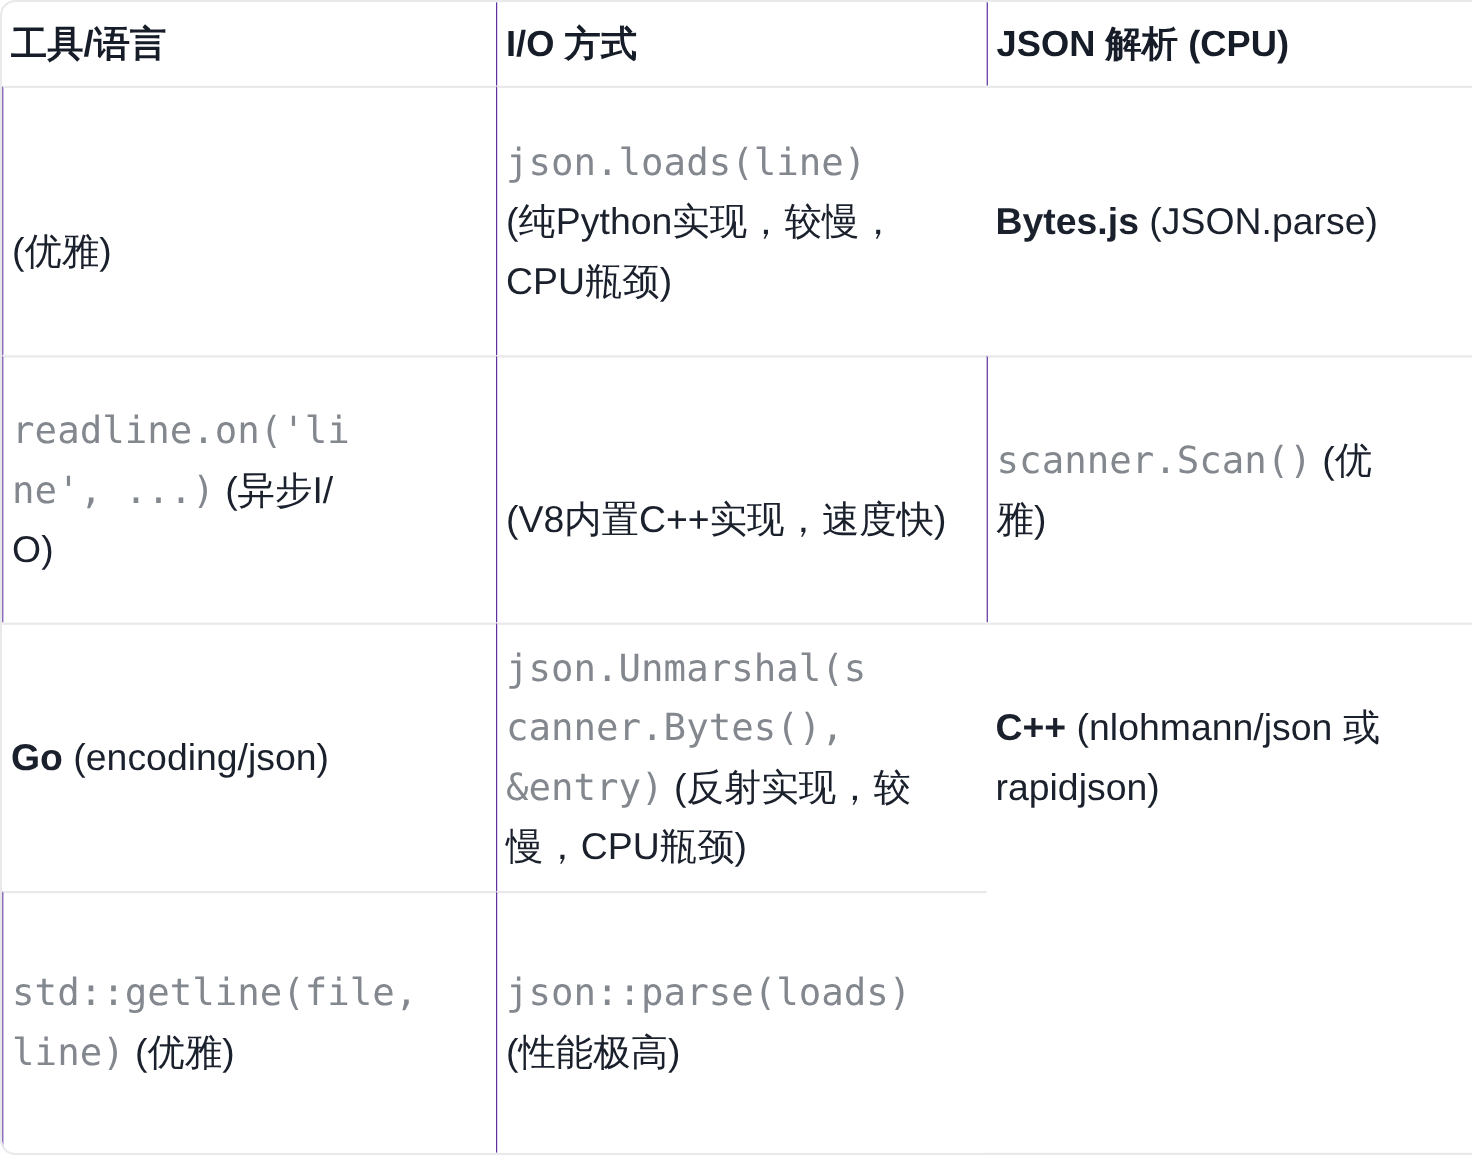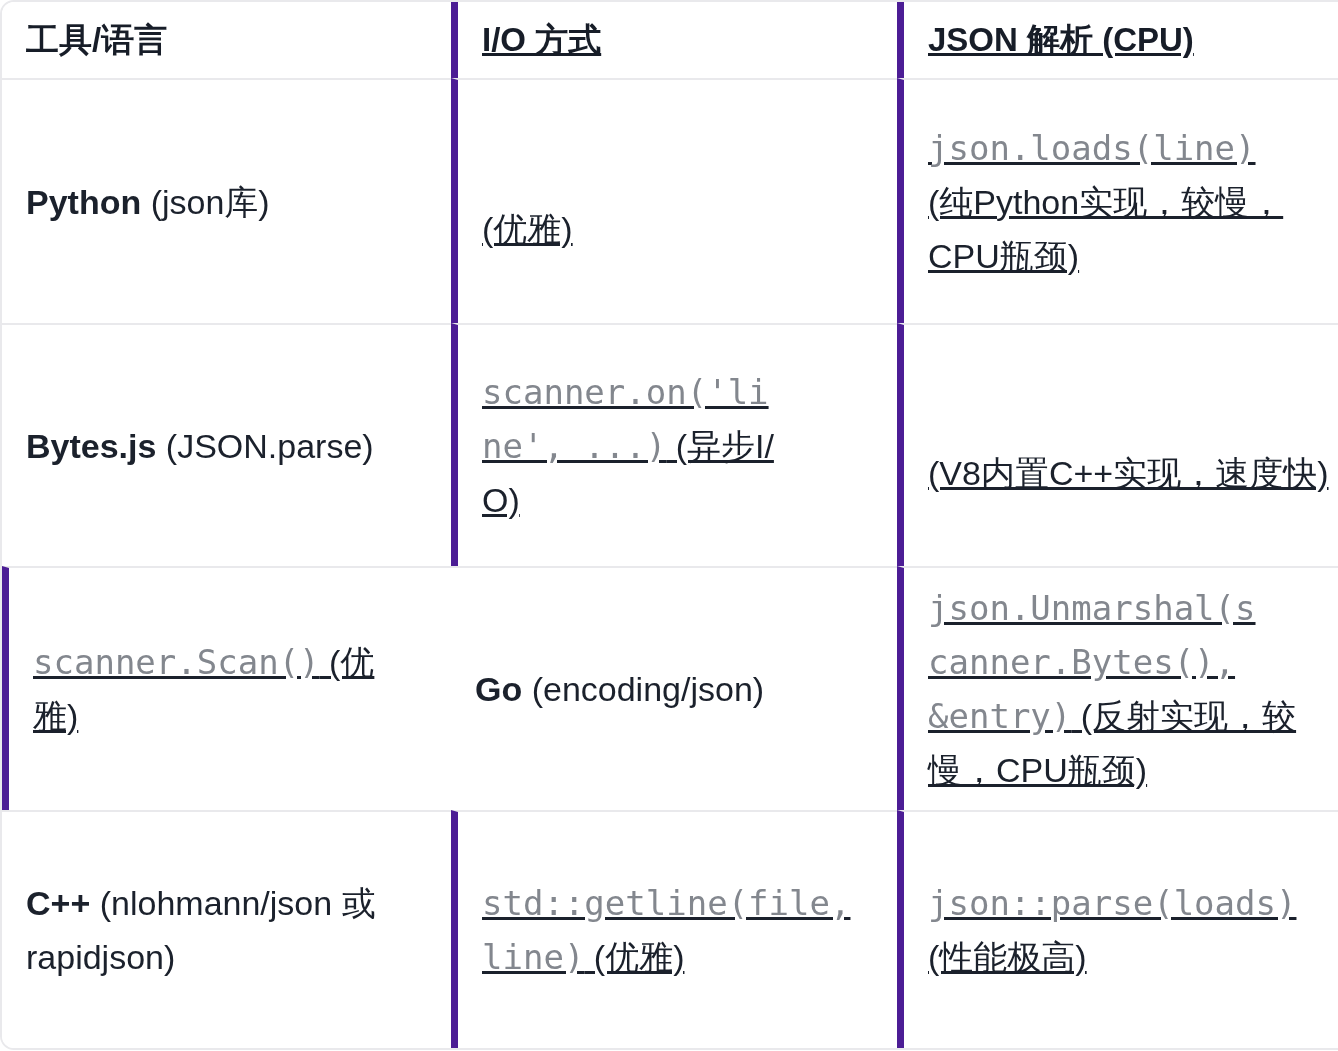--- a/index.html
+++ b/index.html
@@ -23,27 +23,27 @@
     overflow: hidden;
     background: #ffffff;
     display: grid;
     grid-template-columns: 449px 446px 1fr;
     grid-template-rows: 76px 245px 243px 244px auto;
   }
   .cell {
     box-sizing: border-box;
     display: grid;
     align-content: center;
-    padding: 18px 24px;
+    padding: 18px 8px;
     font-size: 34px;
     line-height: 54px;
     color: #1b212c;
     background: #ffffff;
   }
-  .cell.c2, .cell.c3 { border-left: 7px solid #4c1d95; text-decoration: underline; }
+  .cell.c2, .cell.c3 { border-left: 1px solid #4c1d95; }
   .cell.body { border-top: 2px solid #e9e9ec; }
   .cell.c3 { padding-right: 12px; }
   .cell.head {
     font-weight: 700;
     font-size: 33px;
     color: #171d28;
   }
   .name { font-weight: 700; white-space: pre-wrap; }
   .note { font-weight: 400; white-space: pre-wrap; }
   code.inline {
@@ -57,38 +57,35 @@
 </style>
 </head>
 <body>
 
 <div class="table-wrap">
 
   <div class="cell head c1">工具/语言</div>
   <div class="cell head c2">I/O 方式</div>
   <div class="cell head c3">JSON 解析 (CPU)</div>
 
-  <div class="cell body c1">
-    <span class="flow"><span class="name">Python</span><span class="note"> (json库)</span></span>
-  </div>
   <div class="cell body c2">
     <span class="flow"><span class="note">
 (优雅)</span></span>
   </div>
   <div class="cell body c3">
     <span class="flow"><code class="inline">json.loads(line)</code><span class="note">
 (纯Python实现，较慢，
 CPU瓶颈)</span></span>
   </div>
 
   <div class="cell body c1">
     <span class="flow"><span class="name">Bytes.js</span><span class="note"> (JSON.parse)</span></span>
   </div>
   <div class="cell body c2">
-    <span class="flow"><code class="inline">scanner.on('li
+    <span class="flow"><code class="inline">readline.on('li
 ne', ...)</code><span class="note"> (异步I/
 O)</span></span>
   </div>
   <div class="cell body c3">
     <span class="flow"><span class="note">
 (V8内置C++实现，速度快)</span></span>
   </div>
 
   <div class="cell body c2">
     <span class="flow"><code class="inline">scanner.Scan()</code><span class="note"> (优

